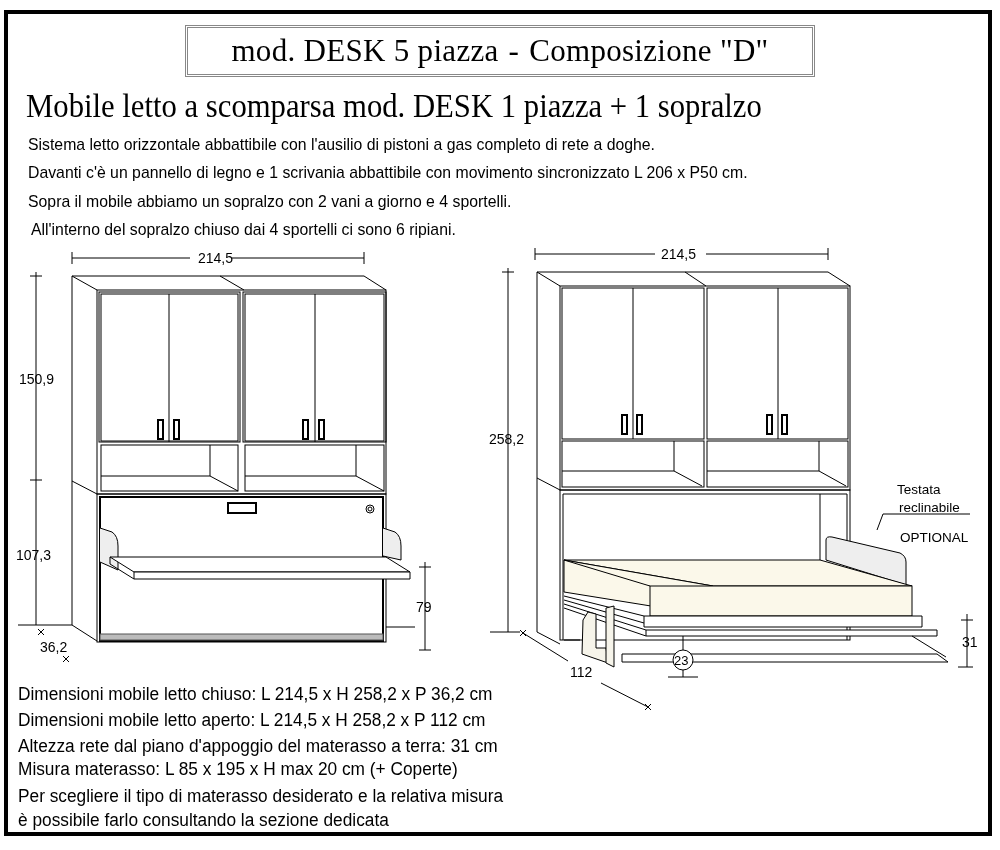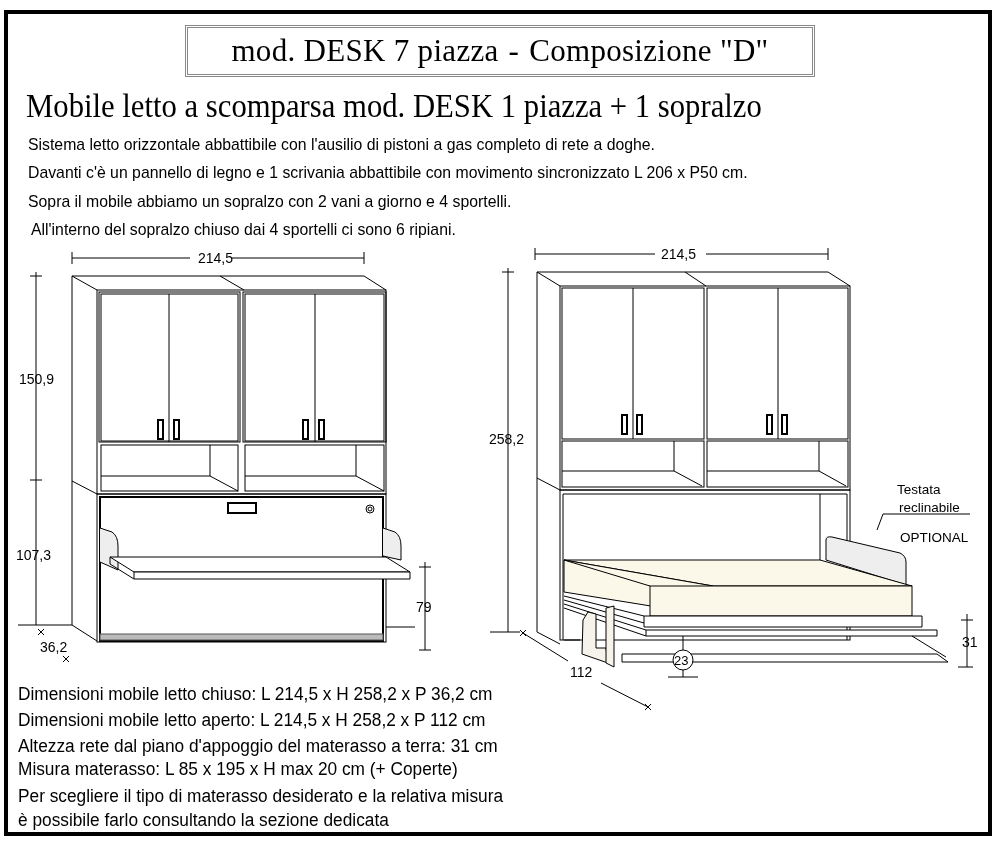--- a/index.html
+++ b/index.html
@@ -12,21 +12,21 @@
   .specs { position:absolute; left:18px; font-size:18px; white-space:nowrap; transform:scaleX(0.96); transform-origin:left top; }
   svg.drawing { position:absolute; left:0; top:0; }
   svg text { font-family:"Liberation Sans", sans-serif; }
 </style>
 </head>
 <body>
 
 <div class="frame"></div>
 
 <div class="title-box">
-  <span>mod. DESK 7 piazza</span>
+  <span>mod. DESK 5 piazza</span>
   <span class="sep">-</span>
   <span>Composizione "D"</span>
 </div>
 
 <div class="headline">Mobile letto a scomparsa mod. DESK 1 piazza + 1 sopralzo</div>
 
 <div class="desc" style="top:135px">Sistema letto orizzontale abbattibile con l'ausilio di pistoni a gas completo di rete a doghe.</div>
 <div class="desc" style="top:163px">Davanti c'è un pannello di legno e 1 scrivania abbattibile con movimento sincronizzato L 206 x P50 cm.</div>
 <div class="desc" style="top:192px; left:28px">Sopra il mobile abbiamo un sopralzo con 2 vani a giorno e 4 sportelli.</div>
 <div class="desc" style="top:220px; left:31px">All'interno del sopralzo chiuso dai 4 sportelli ci sono 6 ripiani.</div>

